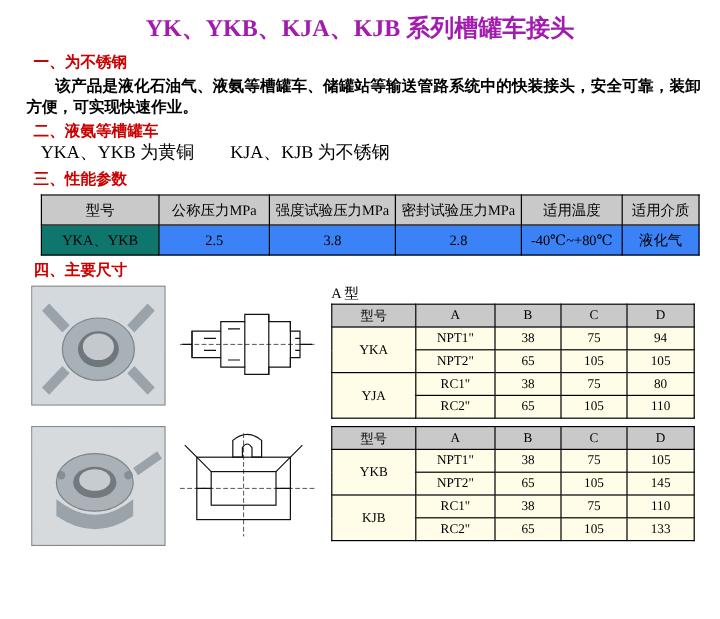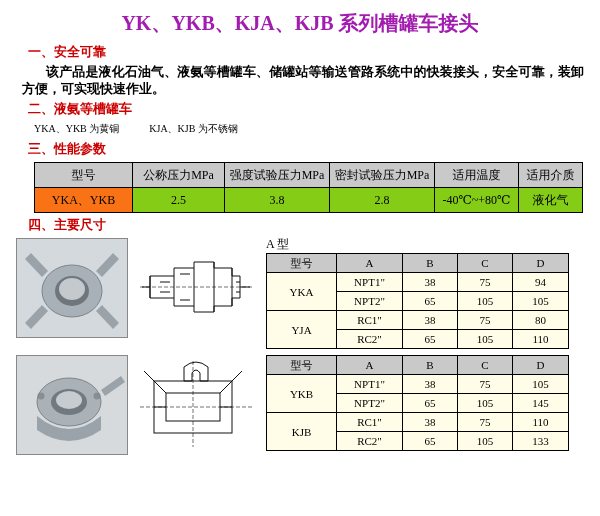--- a/index.html
+++ b/index.html
@@ -40,21 +40,21 @@
   }
   .body-text {
     font-size: 13px;
     line-height: 17px;
     margin: 0 6px 0 12px;
     text-indent: 24px;
     text-align: justify;
     font-weight: bold;
   }
   .mat-line {
-    font-size: 10px;
+    font-size: 15px;
     line-height: 17px;
     margin: 0 0 0 24px;
   }
   .mat-line .gap {
     display: inline-block;
     width: 30px;
   }
 
   
   table.spec {
@@ -69,35 +69,35 @@
     font-size: 12px;
     height: 24px;
     padding: 0 2px;
     font-family: "Liberation Serif", "DejaVu Serif", serif;
   }
   table.spec thead th {
     background: #c9c9c9;
     font-weight: normal;
   }
   table.spec tbody td {
-    background: #84cc16;
+    background: #3b82f6;
   }
   table.spec tbody td.first {
-    background: #f97316;
+    background: #0f766e;
   }
 
   
   .dims-wrap {
     margin-top: 4px;
     position: relative;
   }
   .row-block {
     display: flex;
     align-items: flex-start;
-    margin-left: 6px;
+    margin-left: 16px;
   }
   .photo {
     width: 110px;
     height: 98px;
     border: 1px solid #888;
     background: linear-gradient(135deg,#dfe3e6 0%, #c8ced3 45%, #aeb6bd 100%);
     position: relative;
     overflow: hidden;
     flex: none;
   }
@@ -147,21 +147,21 @@
     margin-left: 18px;
   }
 </style>
 </head>
 <body>
 
 <div class="page">
 
   <div class="title">YK、YKB、KJA、KJB 系列槽罐车接头</div>
 
-  <div class="section-head">一、安全可靠</div>
+  <div class="section-head">一、为不锈钢</div>
   <div class="body-text">该产品是液化石油气、液氨等槽罐车、储罐站等输送管路系统中的快装接头，安全可靠，装卸方便，可实现快速作业。</div>
 
   <div class="section-head">二、液氨等槽罐车</div>
   <div class="mat-line">
     <span>YKA、YKB 为黄铜</span><span class="gap"></span><span>KJA、KJB 为不锈钢</span>
   </div>
 
   <div class="section-head">三、性能参数</div>
 
   <table class="spec">

